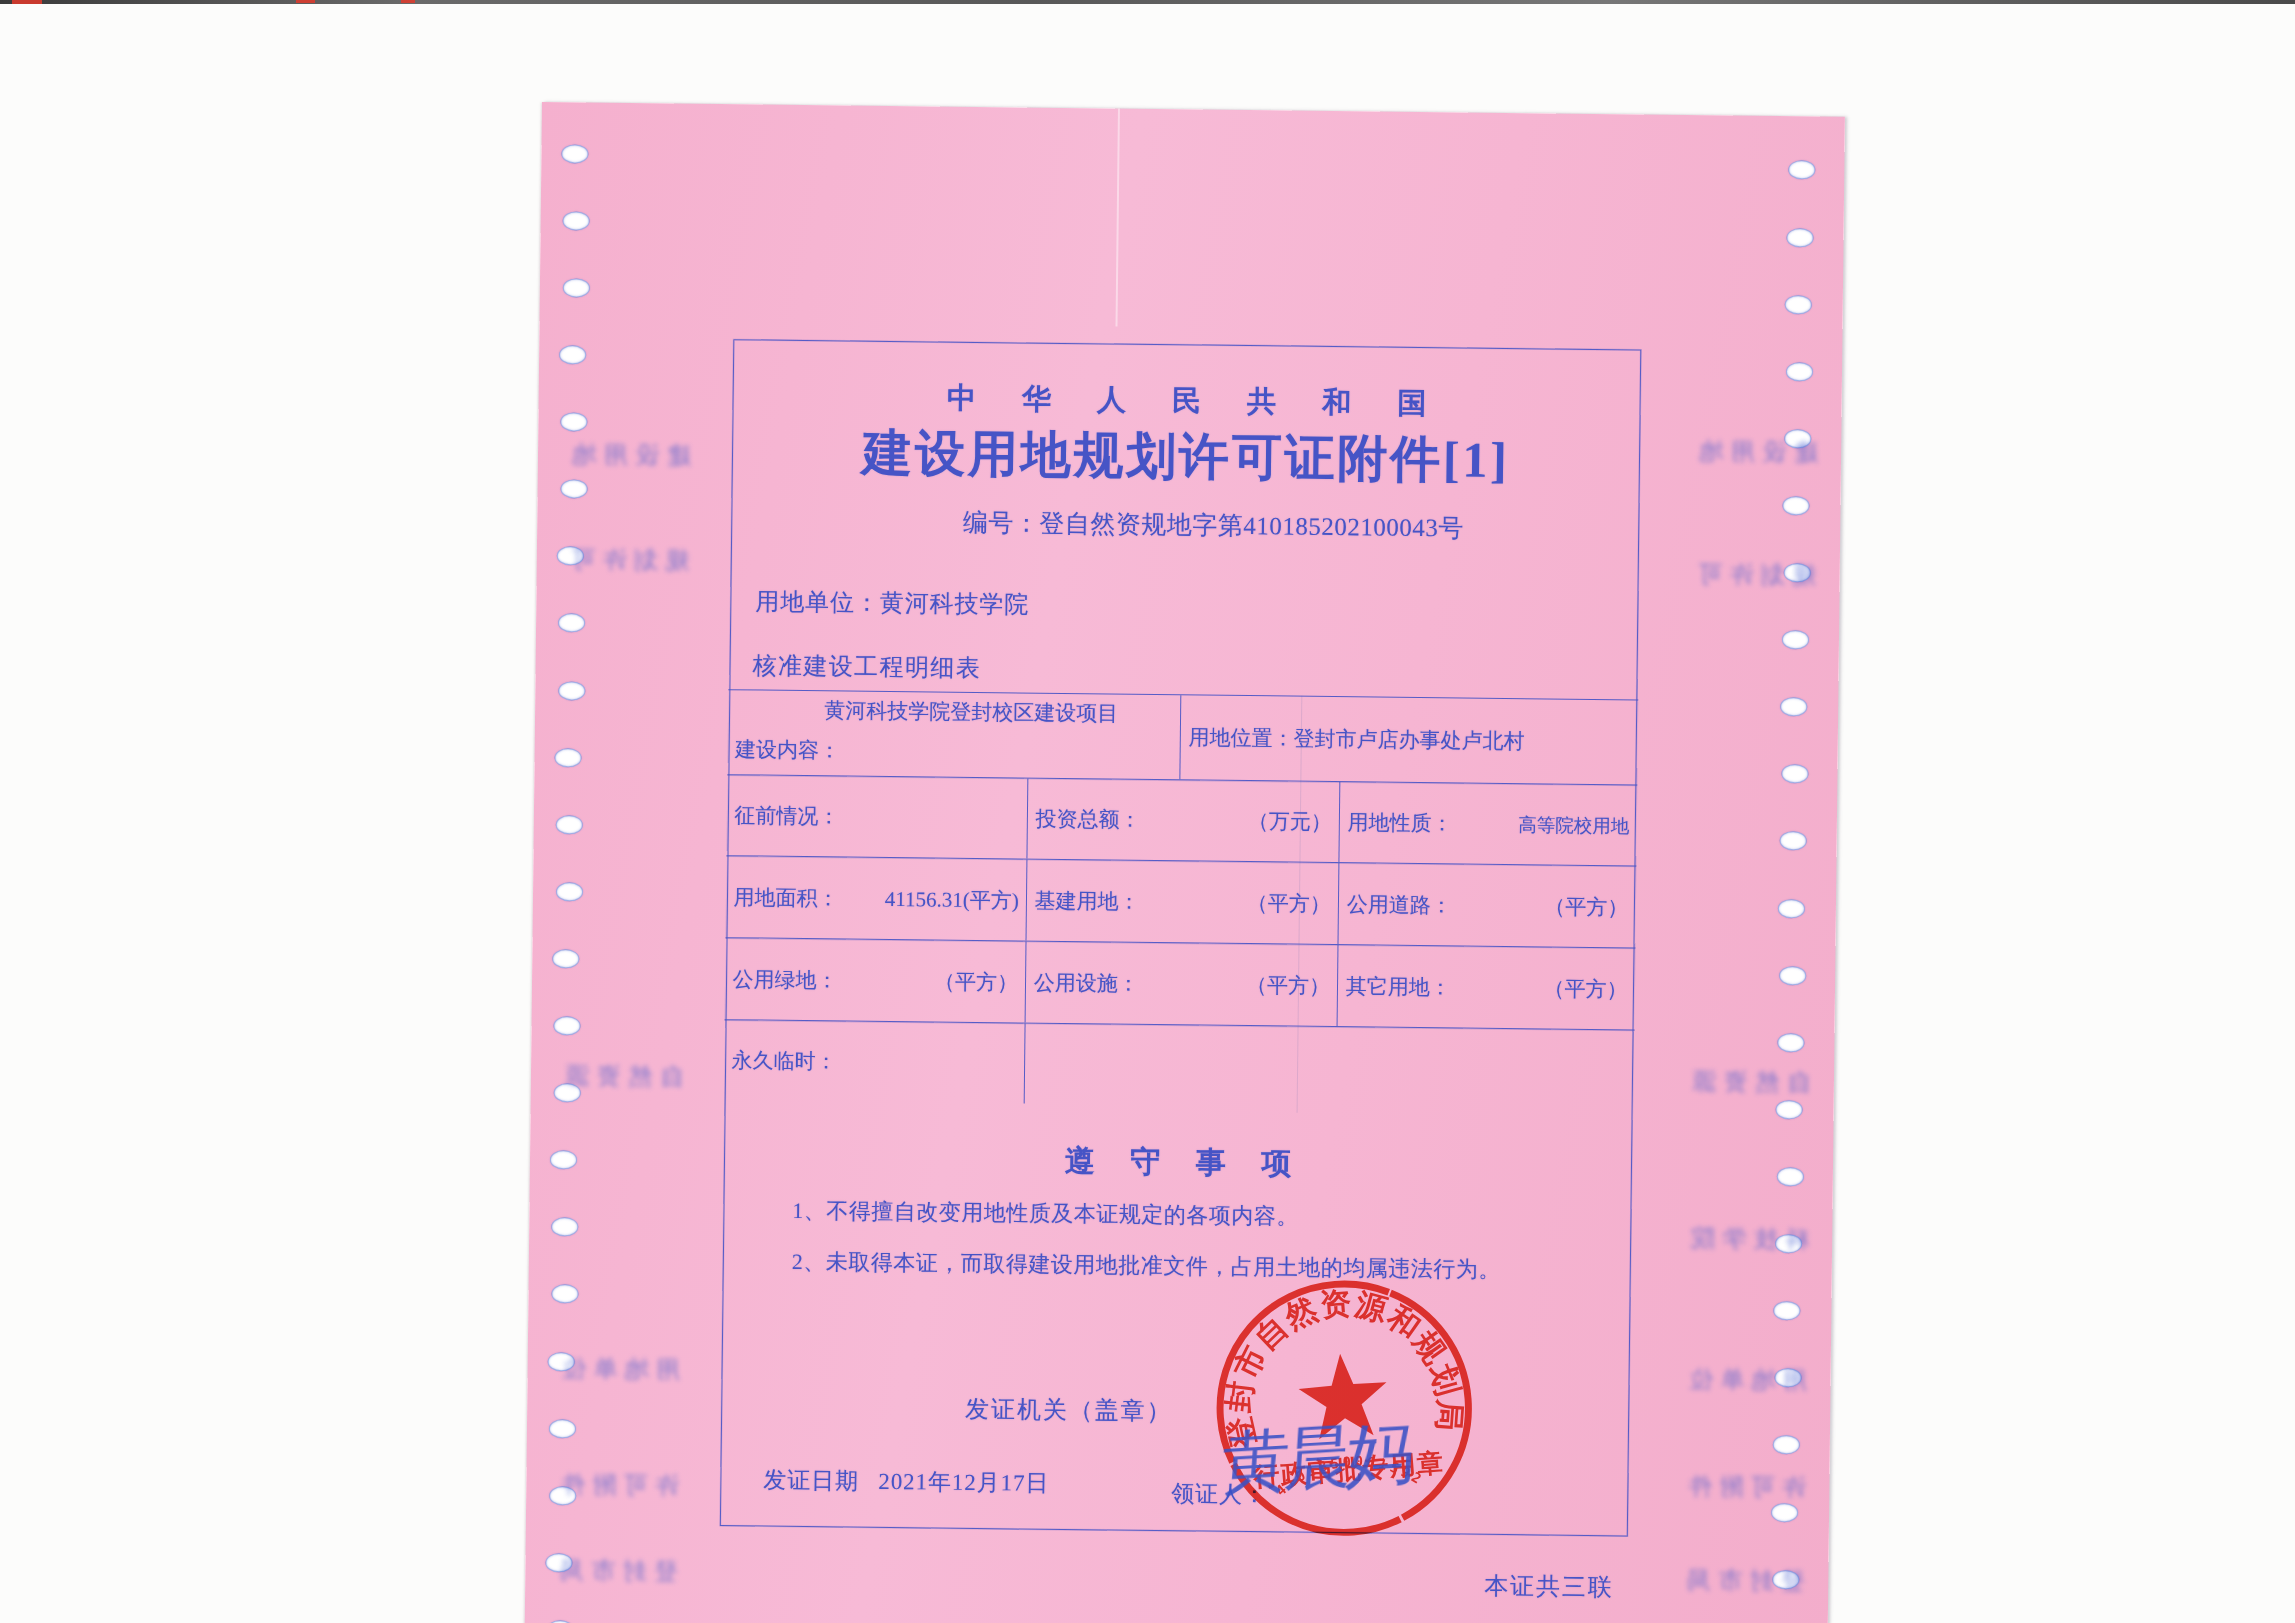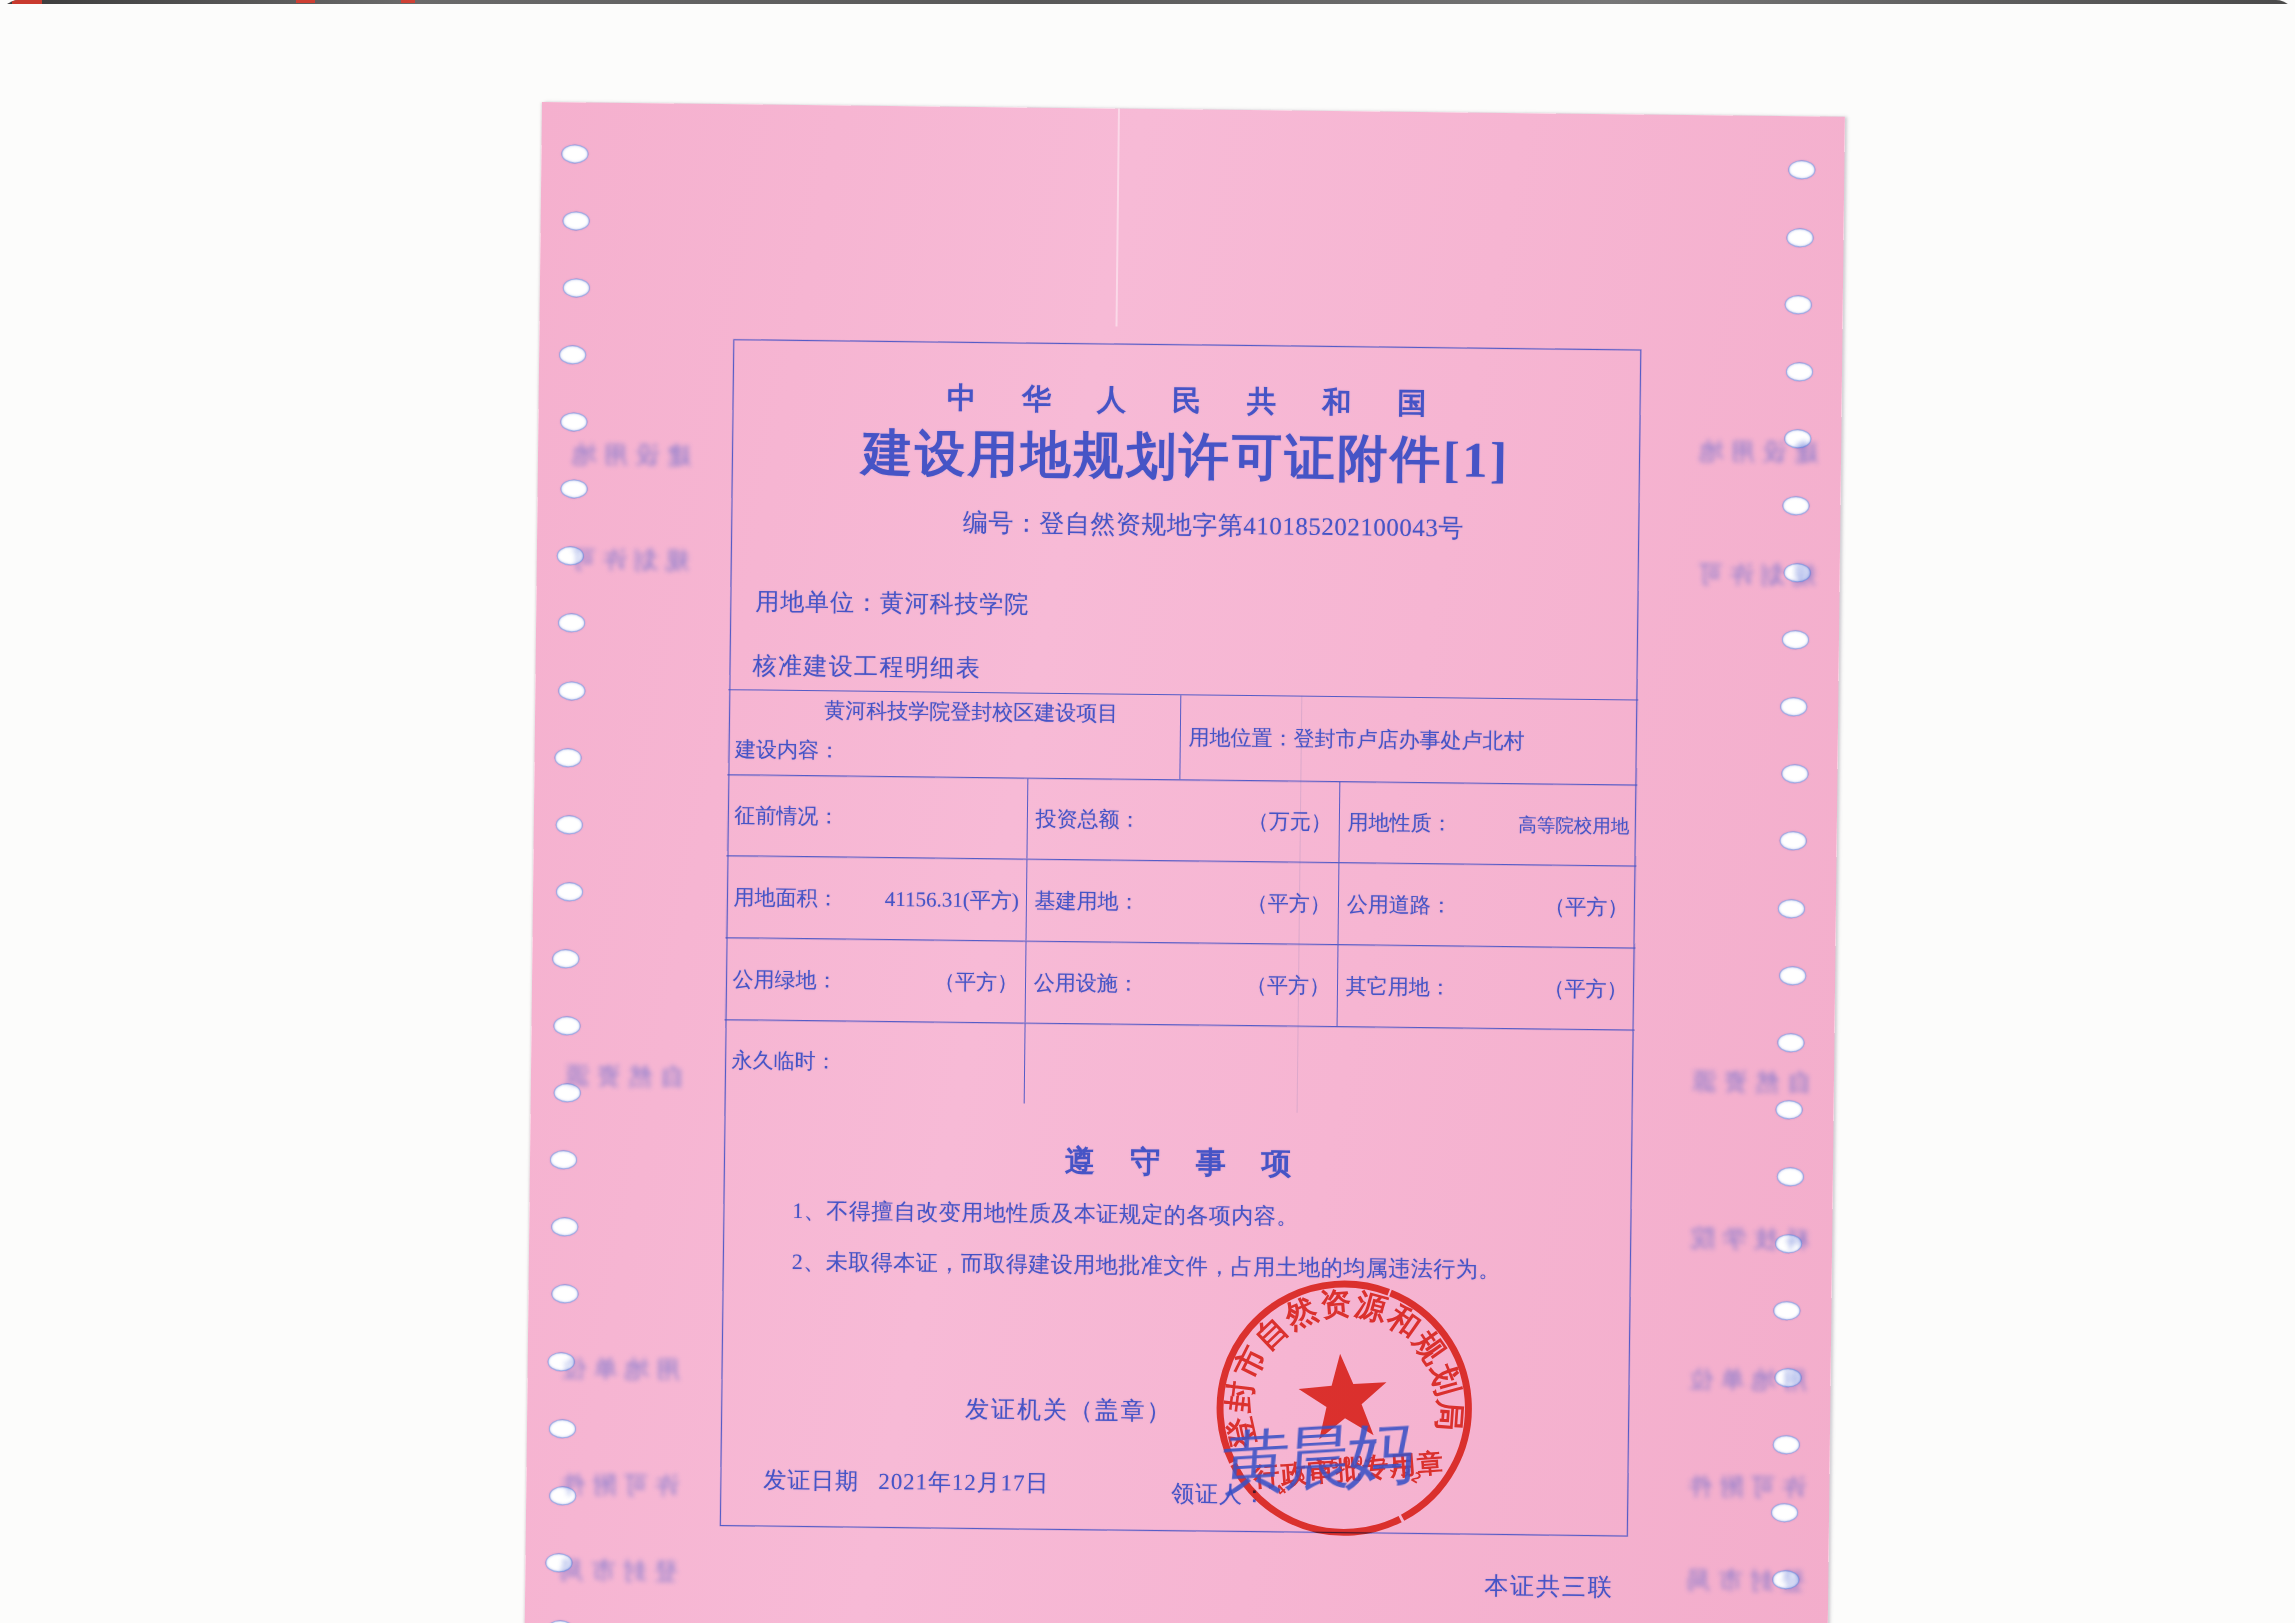--- a/index.html
+++ b/index.html
@@ -8,21 +8,20 @@
     --red:#e23a2c;
     --pink:#f6b5d2;
   }
   *{margin:0;padding:0;box-sizing:border-box;}
   html,body{background:#fcfcfb;}
   #page{
     position:relative;width:2295px;height:1624px;overflow:hidden;
     background:#fcfcfb;
     font-family:"Liberation Serif","DejaVu Serif",serif;
     color:var(--blue);
-    border-radius:19px;
   }
   
   .scan-strip{position:absolute;left:0;top:0;width:2295px;height:4.2px;
     background:linear-gradient(90deg,#3a3a3a,#6a6a6a 18%,#585858 45%,#777 70%,#4a4a4a);}
   .red-tick{position:absolute;background:var(--red);opacity:.85;}
   
   .sheet{
     position:absolute;left:542px;top:102px;width:1303px;height:1583px;
     background:linear-gradient(100deg,#f5b0ce 0%,#f7bad6 38%,#f6b5d2 62%,#f3adcb 100%);
     transform:rotate(0.65deg);transform-origin:0 0;

